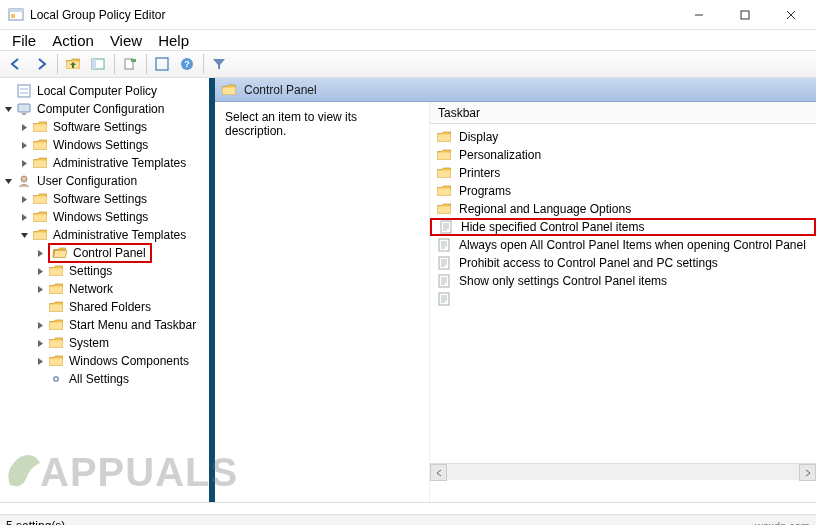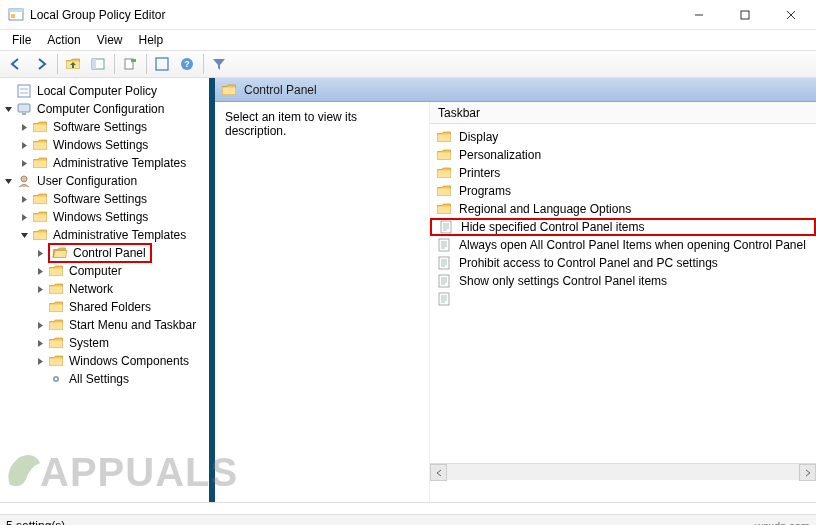--- a/index.html
+++ b/index.html
@@ -20,21 +20,21 @@
     align-items: center;
     padding: 0 2px 0 8px;
     border-bottom: 1px solid #e5e5e5;
   }
   .titlebar .app-icon { width:16px; height:16px; margin-right:6px; }
   .titlebar .title { flex: 1; font-size: 12px; color:#000; }
   .win-controls { display:flex; }
   .win-btn { width:46px; height:30px; display:flex; align-items:center; justify-content:center; color:#555; }
   .win-btn svg { width:10px; height:10px; }
   .menubar { height:20px; display:flex; align-items:center; padding: 0 4px; }
-  .menubar span { padding: 2px 8px; font-size:12px; }
+  .menubar span { padding: 2px 8px; font-size:15px; }
   .toolbar {
     height: 28px;
     border-top: 1px solid #e0e0e0;
     border-bottom: 1px solid #e0e0e0;
     background: linear-gradient(#fdfdfd,#f2f2f2);
     display: flex;
     align-items: center;
     padding: 0 4px;
   }
   .tb-btn {
@@ -407,21 +407,21 @@
           <span class="sp"></span>
           <span class="sp"></span>
           <span class="expander">
             <svg>
               <use href="#tri-right"></use>
             </svg>
           </span>
           <svg class="folder-icon">
             <use href="#folder"></use>
           </svg>
-          <span class="label">Computer</span>
+          <span class="label">Settings</span>
         </div>
       <div class="row">
           <span class="sp"></span>
           <span class="sp"></span>
           <span class="expander">
             <svg>
               <use href="#tri-right"></use>
             </svg>
           </span>
           <svg class="folder-icon">

